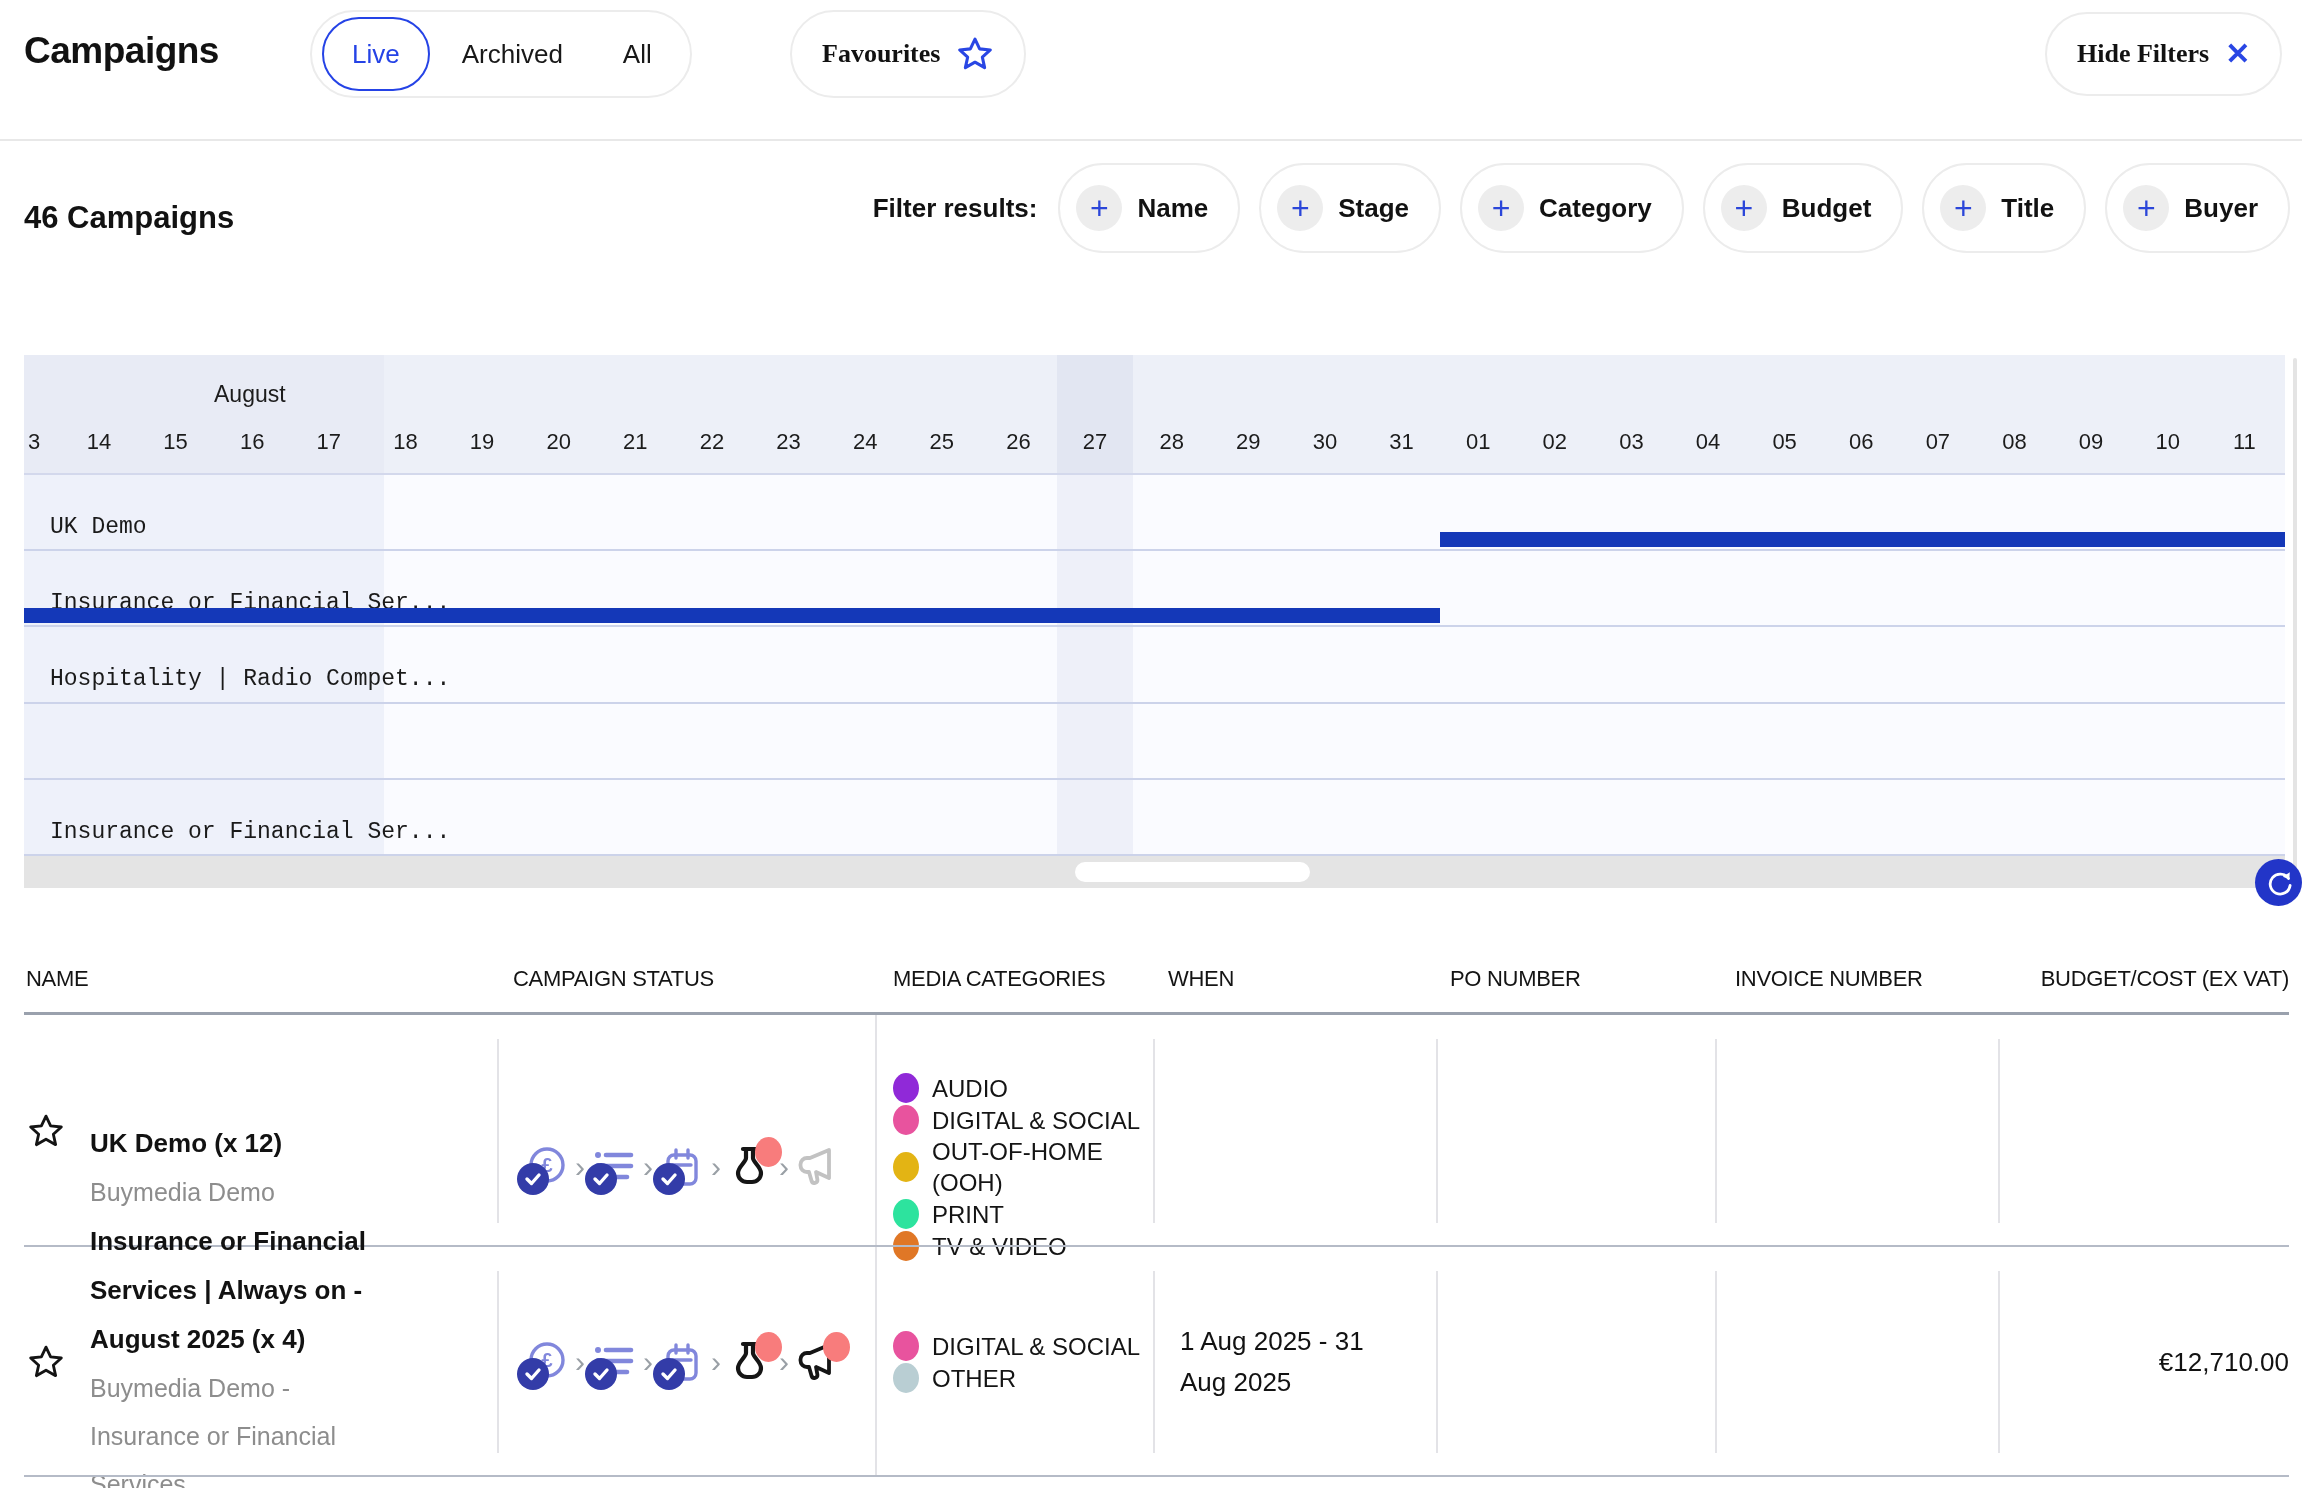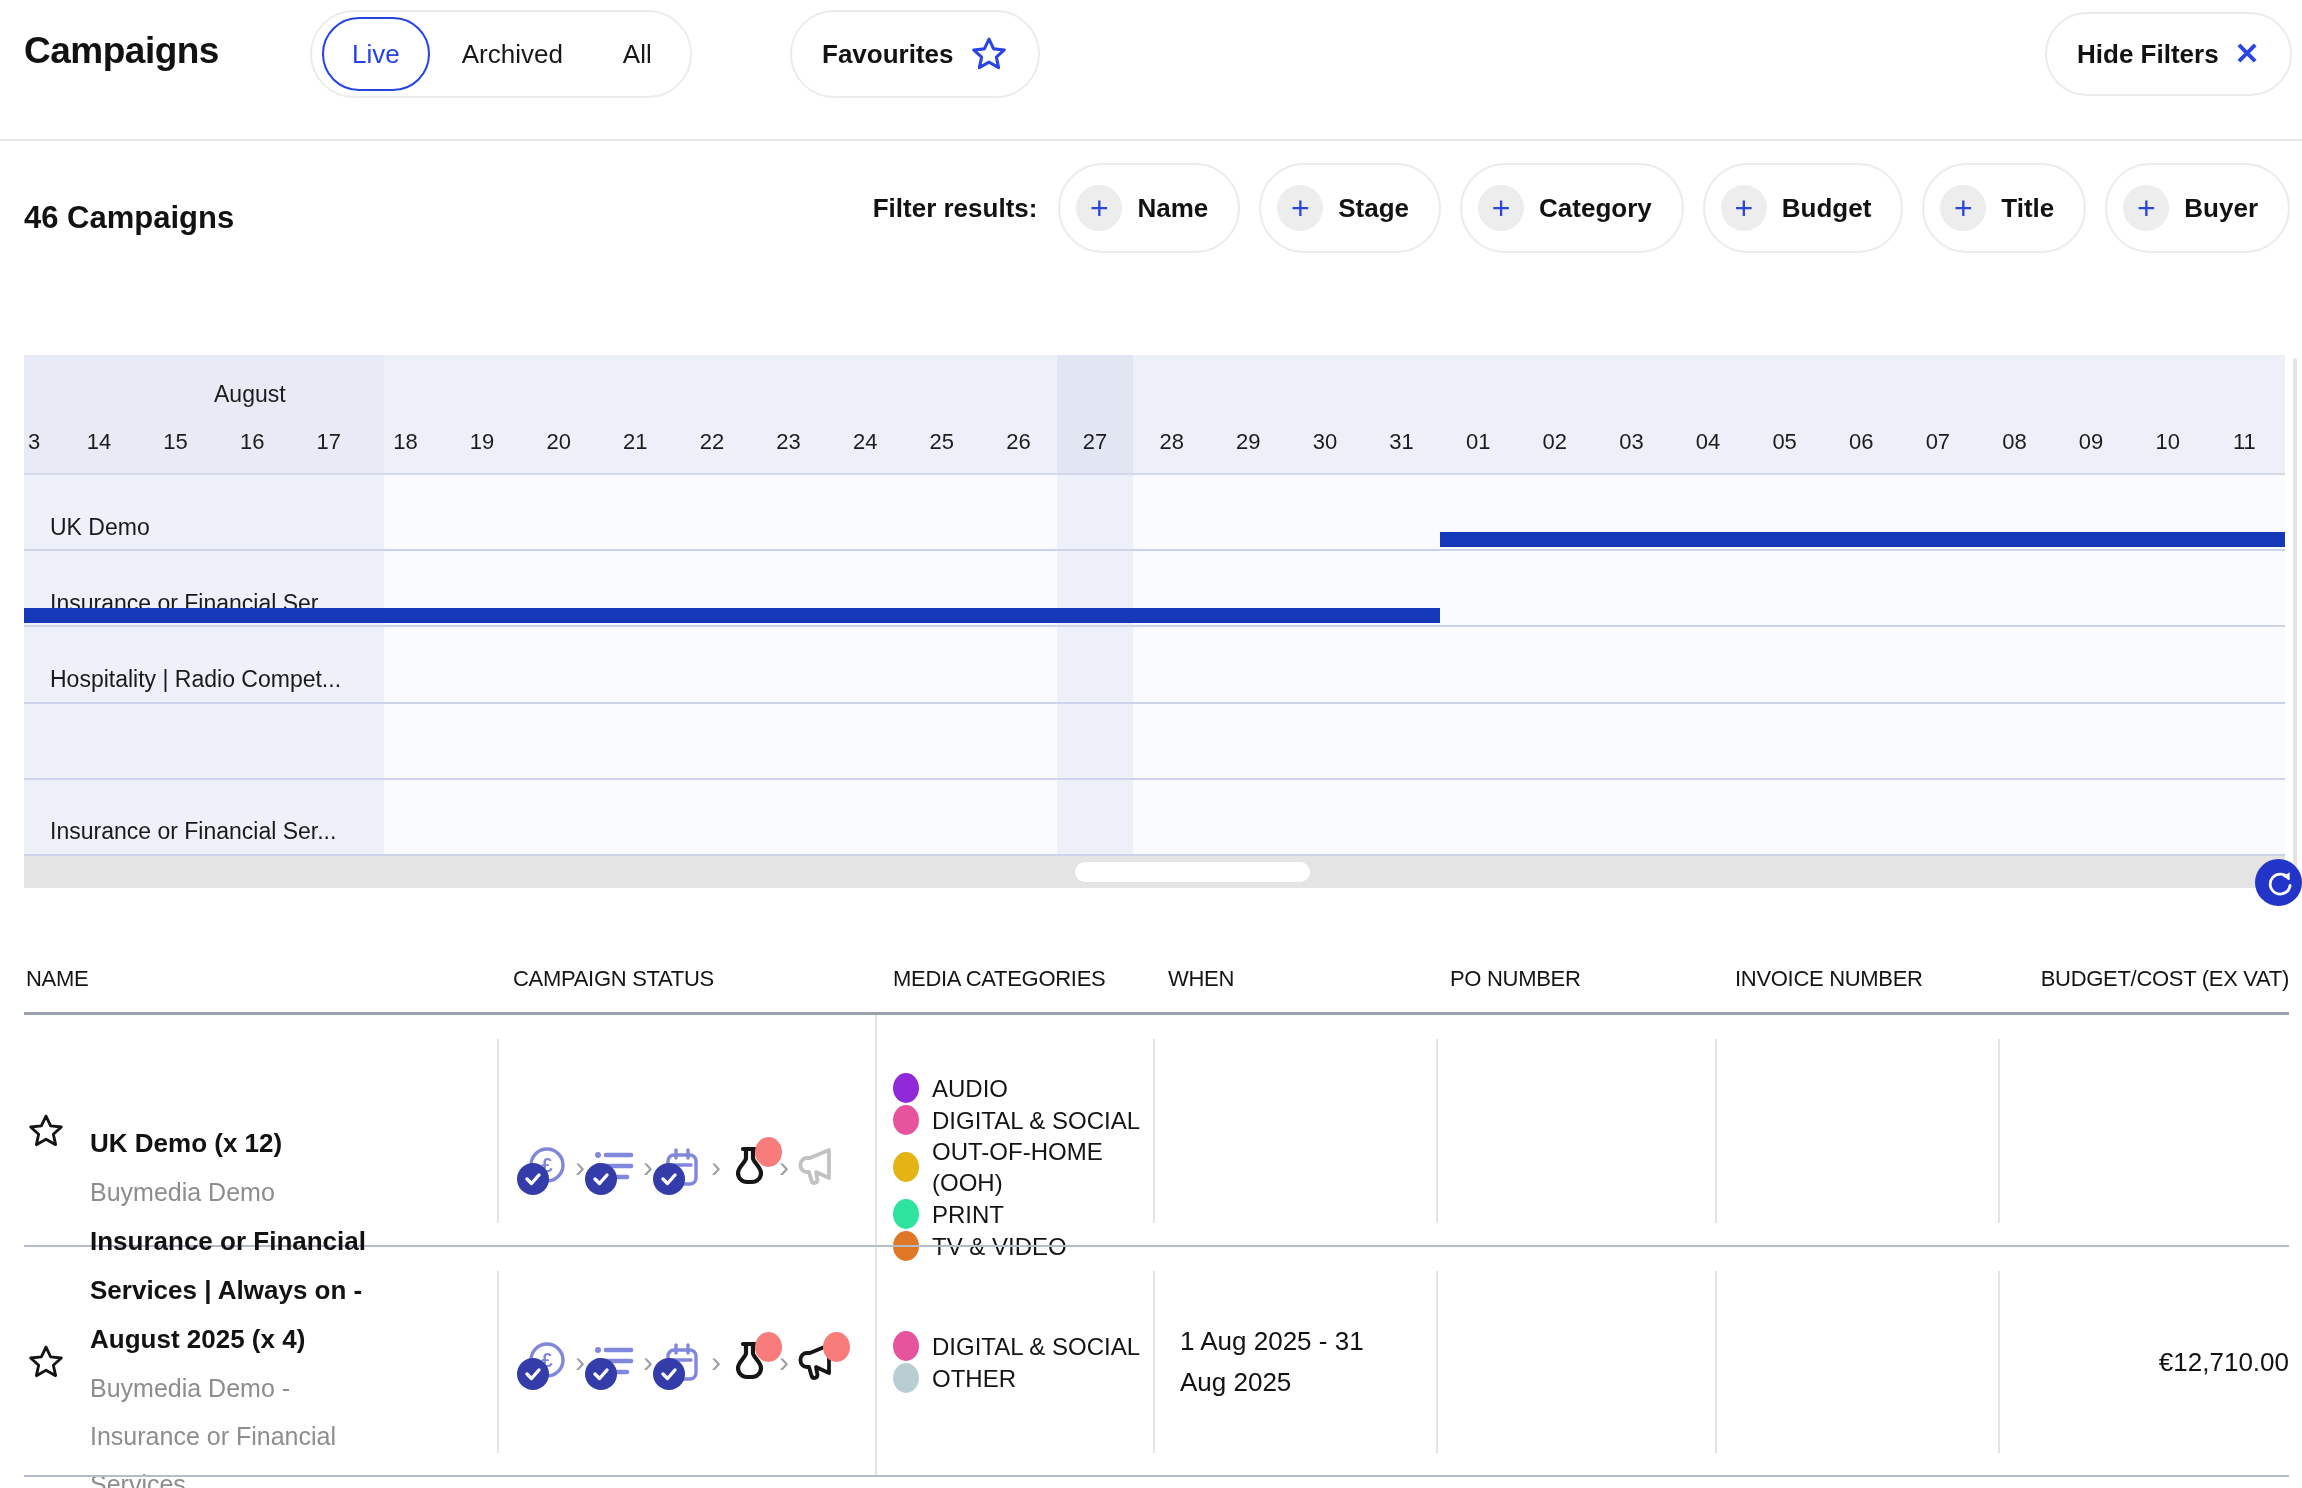--- a/index.html
+++ b/index.html
@@ -9,21 +9,21 @@
 
   
   .page-title{left:24px;top:30px;font-size:37px;font-weight:bold;letter-spacing:-.5px;}
   .tab-group{left:310px;top:10px;height:88px;border:2px solid #ececec;border-radius:50px;
              display:flex;align-items:center;padding:0 10px;gap:4px;background:#fff;box-sizing:border-box;}
   .tab{font-size:26px;color:#181818;padding:0 28px;height:74px;display:flex;align-items:center;
        border-radius:44px;background:none;border:none;font-family:inherit;cursor:pointer;}
   .tab.active{color:#2543e6;border:2.5px solid #2543e6;}
   .pill-btn{height:88px;border:2px solid #ececec;border-radius:50px;background:#fff;display:flex;
             align-items:center;gap:16px;padding:0 30px;font-size:26px;font-weight:bold;color:#121212;
-            font-family:Liberation Sans, sans-serif;box-sizing:border-box;cursor:pointer;}
+            font-family:Liberation Serif, serif;box-sizing:border-box;cursor:pointer;}
   .fav-btn{left:790px;top:10px;}
   .hide-btn{left:2045px;top:12px;height:84px;}
   .x-glyph{color:#2946e4;font-size:30px;font-weight:bold;line-height:1;}
   .topbar-divider{left:0;top:139px;width:2302px;height:2px;background:#e8e8e8;}
 
   
   .count-label{left:24px;top:200px;font-size:31px;font-weight:bold;}
   .filters-wrap{right:12px;top:162px;height:92px;display:flex;align-items:center;gap:19px;}
   .fr-label{font-size:26px;font-weight:bold;margin-right:2px;}
   .filter-pill{height:90px;border:2px solid #ececec;border-radius:48px;background:#fff;display:flex;
@@ -36,21 +36,21 @@
   .gantt{left:24px;top:355px;width:2261px;height:535px;}
   .g-header{left:0;top:0;width:2261px;height:120px;background:#edf0f8;}
   .g-rows-bg{left:0;top:120px;width:2261px;height:381px;background:#fafbff;}
   .g-labelcol-h{left:0;top:0;width:360px;height:120px;background:#e8ebf5;}
   .g-labelcol{left:0;top:120px;width:360px;height:381px;background:#eef1fa;}
   .g-band{top:0;height:501px;background:rgba(120,130,190,0.09);}
   .g-month{top:26px;font-size:23px;color:#1c1c1c;}
   .g-tick{top:74px;font-size:22px;color:#1c1c1c;transform:translateX(-50%);}
   .g-hdiv{left:0;width:2261px;height:2px;background:#d3d8ec;}
   .g-rowdiv{left:0;width:2261px;height:2px;background:#ccd3ea;}
-  .g-rowlabel{left:26px;font-size:23px;color:#1a1a1a;display:flex;align-items:center;cursor:pointer;}
+  .g-rowlabel{left:26px;font-size:23px;color:#1a1a1a;display:flex;align-items:center;cursor:pointer;font-family:Liberation Mono, monospace;}
   .g-bar{height:15px;background:#1438b8;cursor:pointer;}
   .g-scroll-track{left:0;top:501px;width:2261px;height:32px;background:#e4e4e4;}
   .g-scroll-thumb{left:1051px;top:507px;width:235px;height:20px;background:#fff;border-radius:10px;cursor:grab;}
   .v-scroll-line{left:2293px;top:358px;width:4px;height:530px;background:#e4e4e4;border-radius:2px;}
   .fab{left:2255px;top:859px;width:47px;height:47px;border-radius:50%;background:#2235c8;border:none;
        display:flex;align-items:center;justify-content:center;cursor:pointer;}
 
   
   .th{top:966px;font-size:22px;color:#141414;letter-spacing:-.3px;white-space:nowrap;}
   .thead-divider{left:24px;top:1012px;width:2265px;height:3px;background:#9aa1ad;}

